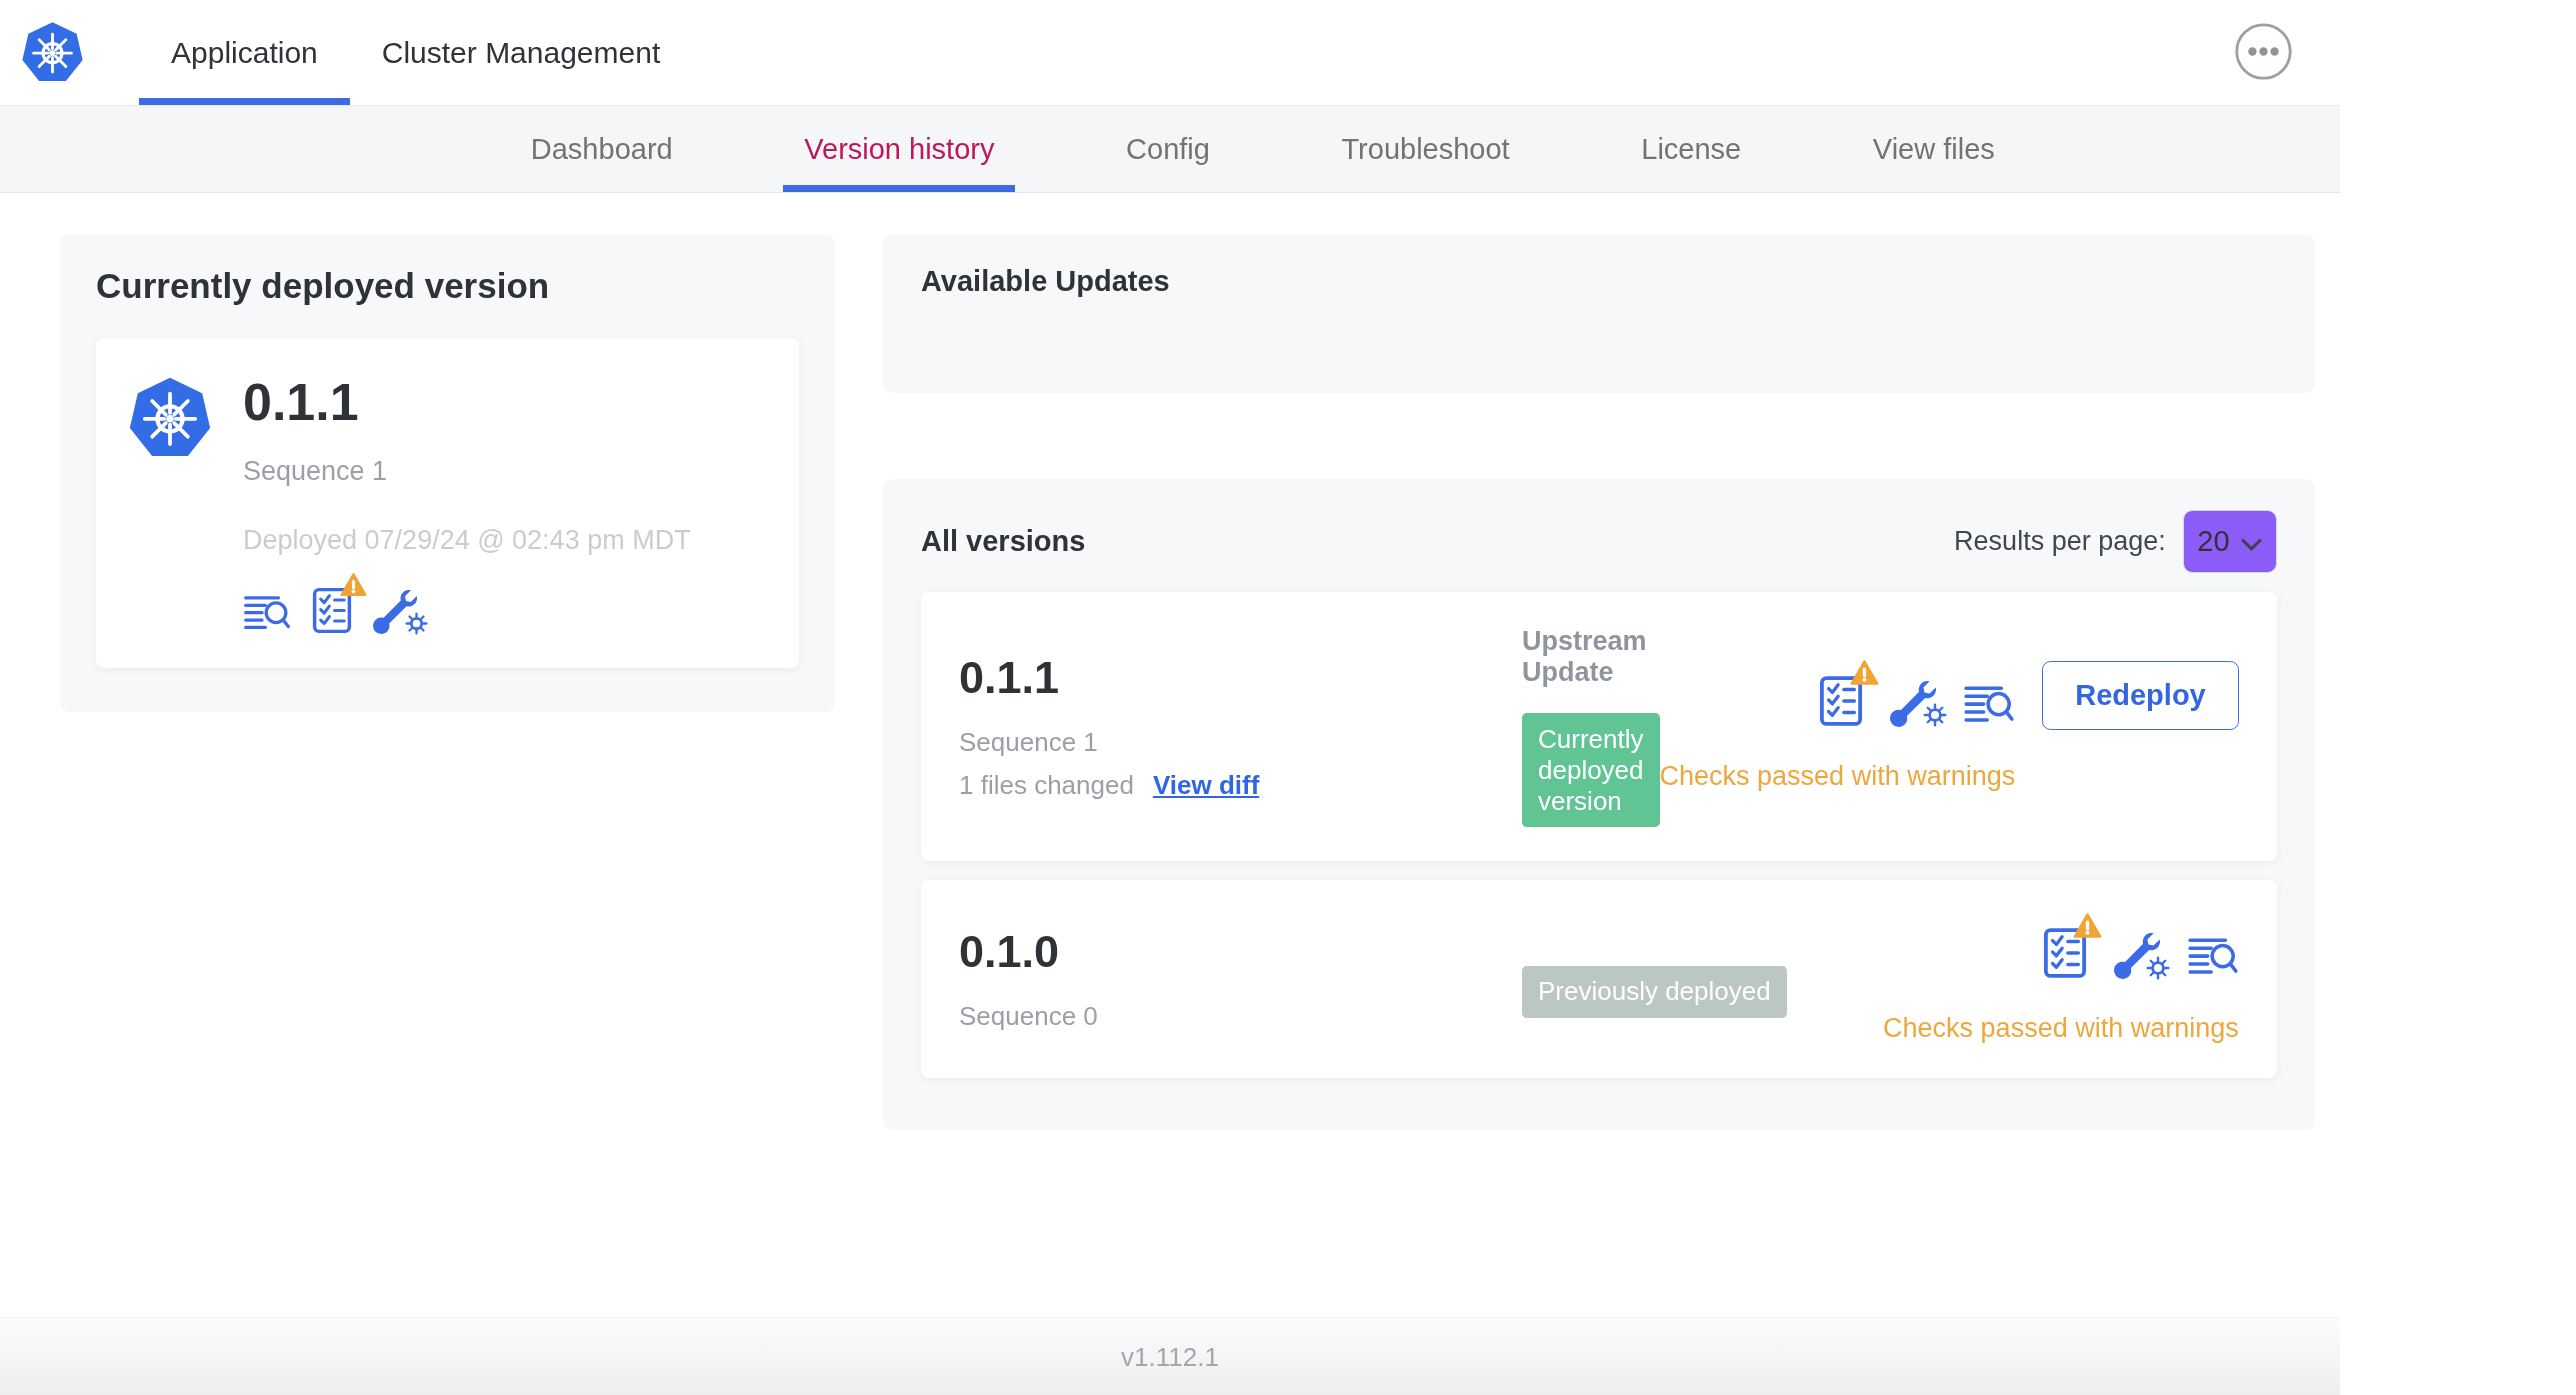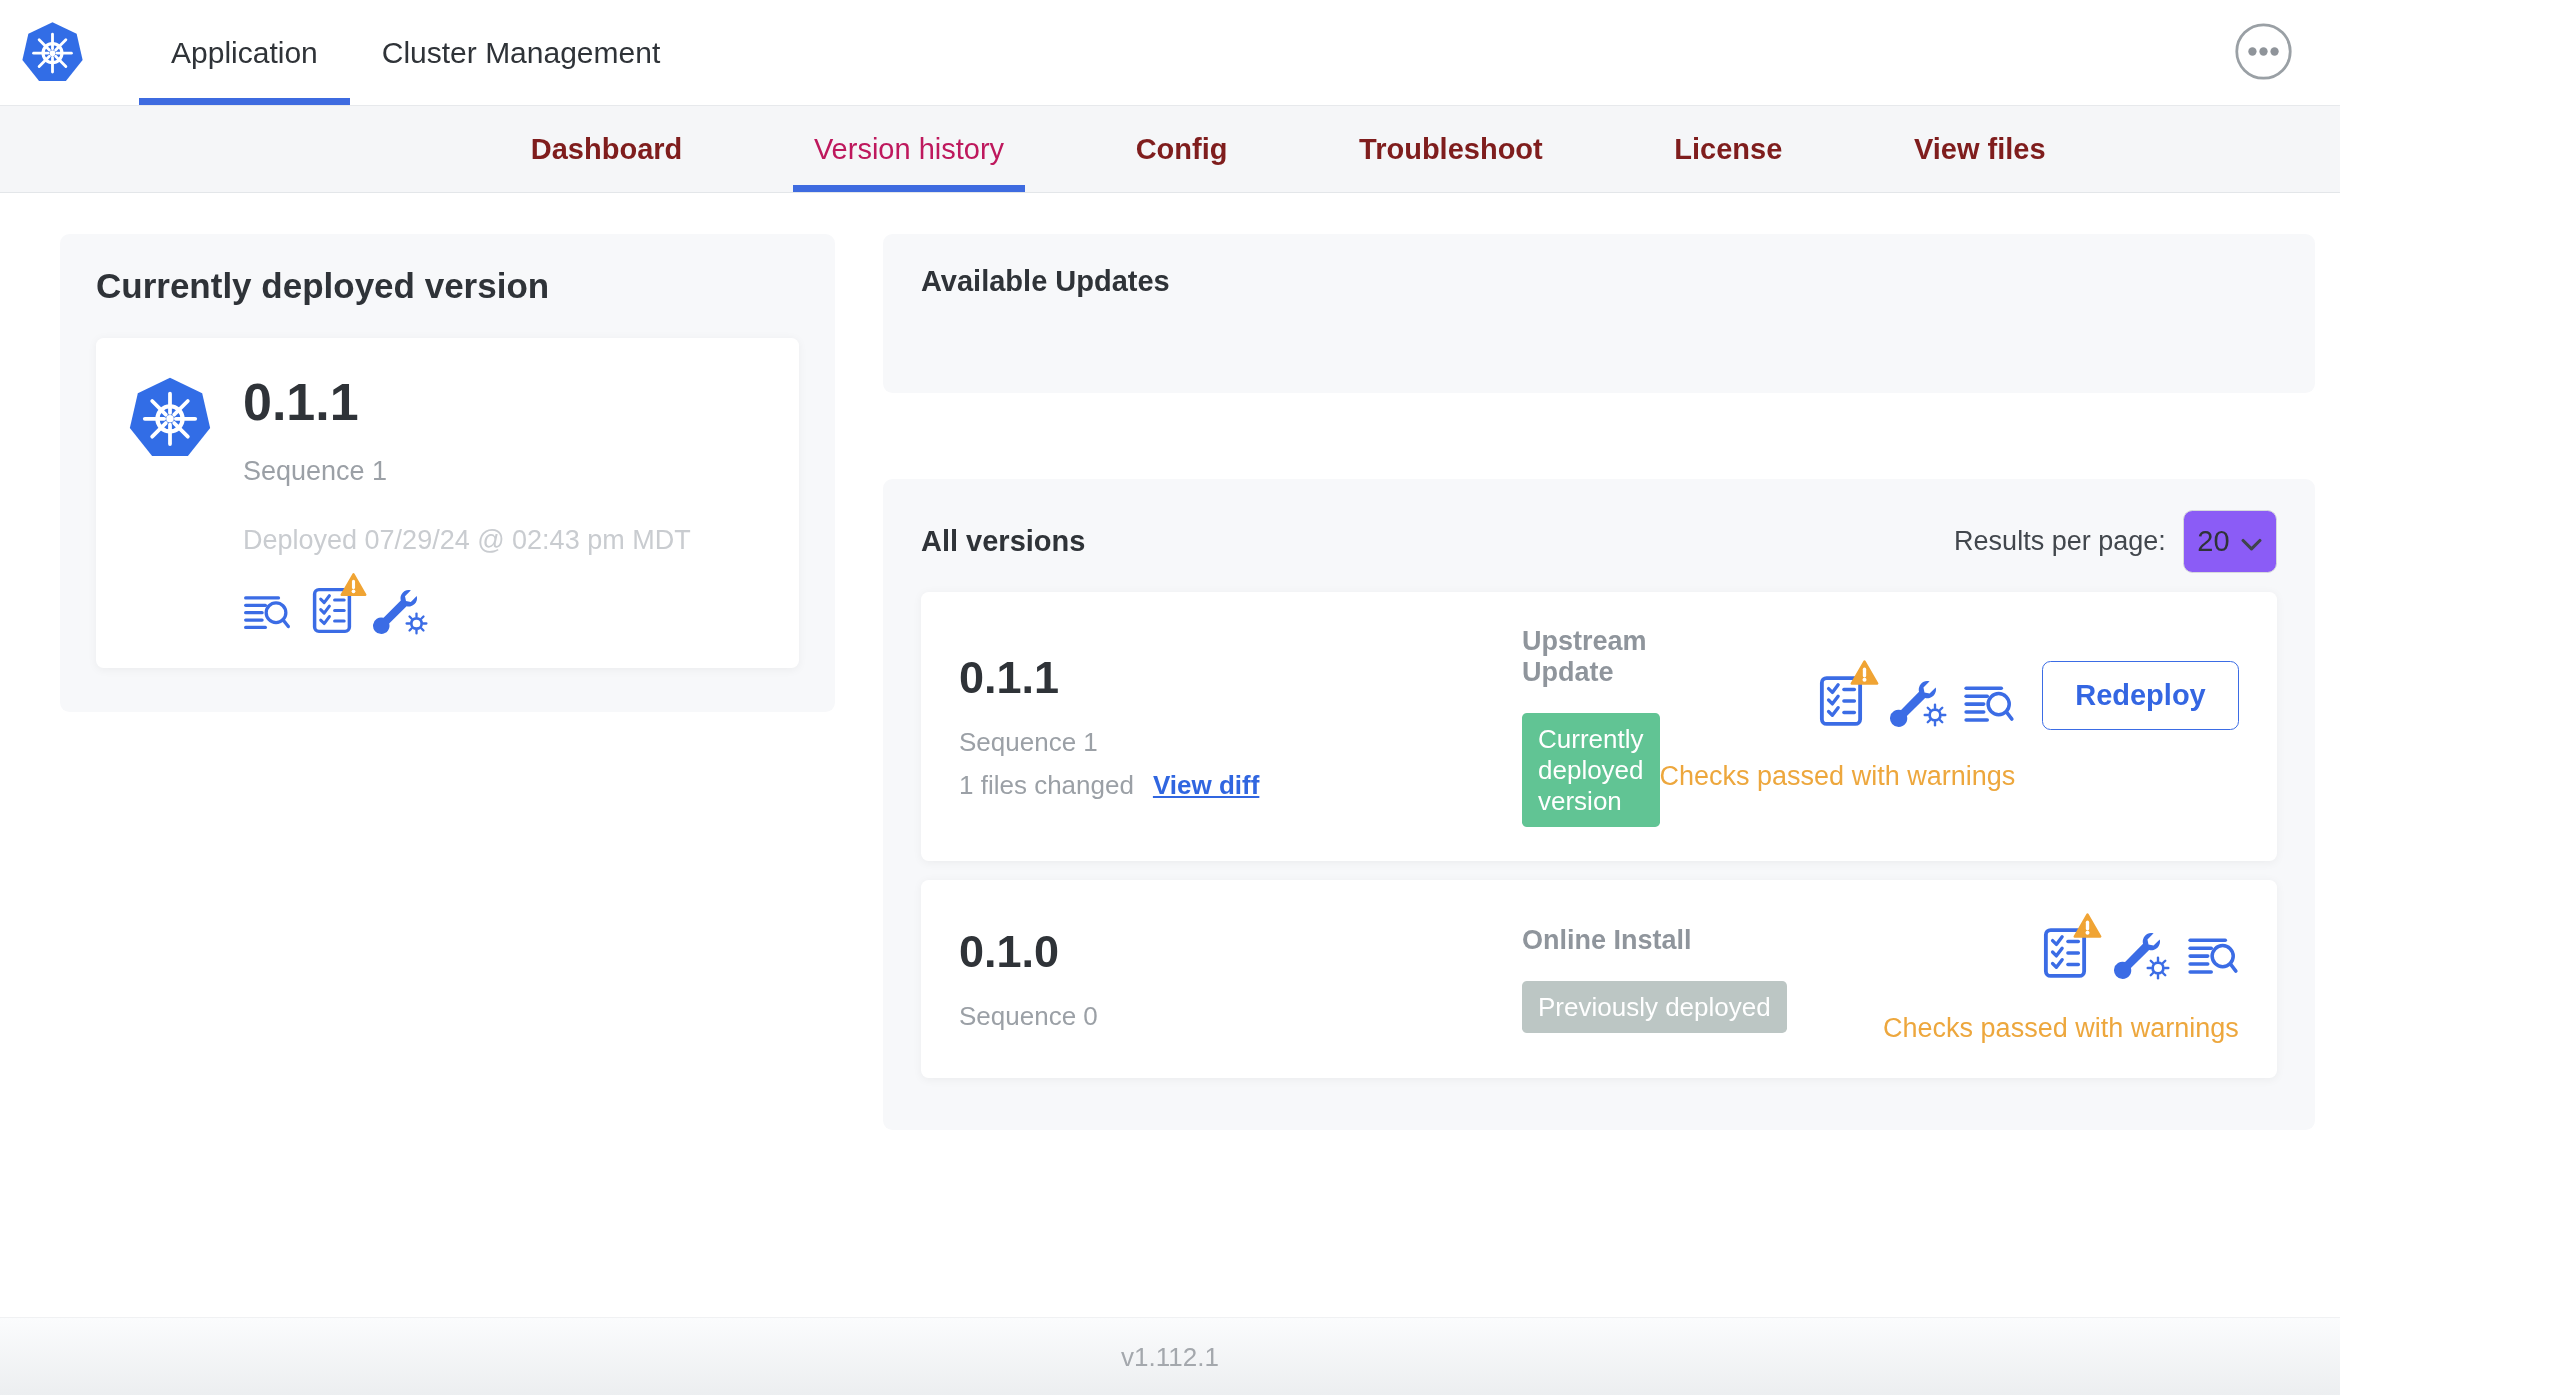--- a/index.html
+++ b/index.html
@@ -13,22 +13,22 @@
   .top-tabs{display:flex;height:105px;}
   .top-tab{display:flex;align-items:center;padding:0 32px;font-size:30px;font-weight:500;
            color:#2f3338;position:relative;cursor:pointer;}
   .top-tab.active::after{content:"";position:absolute;left:0;right:0;bottom:0;height:6.7px;background:#3e6be0;}
   .more-btn{margin-left:auto;margin-right:46px;width:61px;height:61px;background:none;border:none;
             padding:0;cursor:pointer;display:flex;align-items:center;justify-content:center;}
 
   
   .subnav{height:86px;flex:0 0 86px;background:#f5f6f8;border-bottom:1px solid #e3e6e9;
           display:flex;align-items:stretch;padding-left:527px;gap:124px;}
-  .sub-tab{display:flex;align-items:center;font-size:29px;color:#7f1d1d;position:relative;
-           cursor:pointer;padding:0 3.8px;white-space:nowrap;font-weight:bold;}
+  .sub-tab{display:flex;align-items:center;font-size:29px;color:#737373;position:relative;
+           cursor:pointer;padding:0 3.8px;white-space:nowrap;}
   .sub-tab.active{color:#be185d;font-weight:500;}
   .sub-tab.active::after{content:"";position:absolute;left:-17px;right:-17px;bottom:0;height:6.7px;background:#3e6be0;}
 
   
   .content{display:flex;padding:41px 60px 0;gap:48px;align-items:flex-start;background:#fff;}
   .panel{background:#f7f8fa;border-radius:9.5px;}
   .left-col{width:775px;flex:0 0 775px;}
   .left-col .panel{padding:32px 36px 44px;}
   .panel-title-lg{font-size:35px;font-weight:700;color:#2f3338;margin:0 0 32px;}
   .panel-title{font-size:29px;font-weight:700;color:#2f3338;margin:0;}
@@ -332,21 +332,20 @@
             <button class="btn-outline">Redeploy</button>
           </div>
         </div>
 
         <div class="card version-row">
           <div>
             <div class="row-ver">0.1.0</div>
             <div class="row-seq">Sequence 0</div>
           </div>
           <div>
-            <div class="src-lbl">Online Install</div>
             <span class="badge gray">Previously deployed</span>
           </div>
           <div class="row-right">
             <div class="checks-col">
               <div class="row-icons">
                 <span class="icon">
                   <svg viewBox="0 0 46 54" width="44" height="52">
                     <rect x="3" y="3" width="40" height="48" rx="5" fill="#fff" stroke="#3b6ce5" stroke-width="4"></rect>
                     <g stroke="#3b6ce5" stroke-width="3.5" stroke-linecap="round" stroke-linejoin="round" fill="none">
                       <path d="M10 14 l4 4 6-8"></path>

